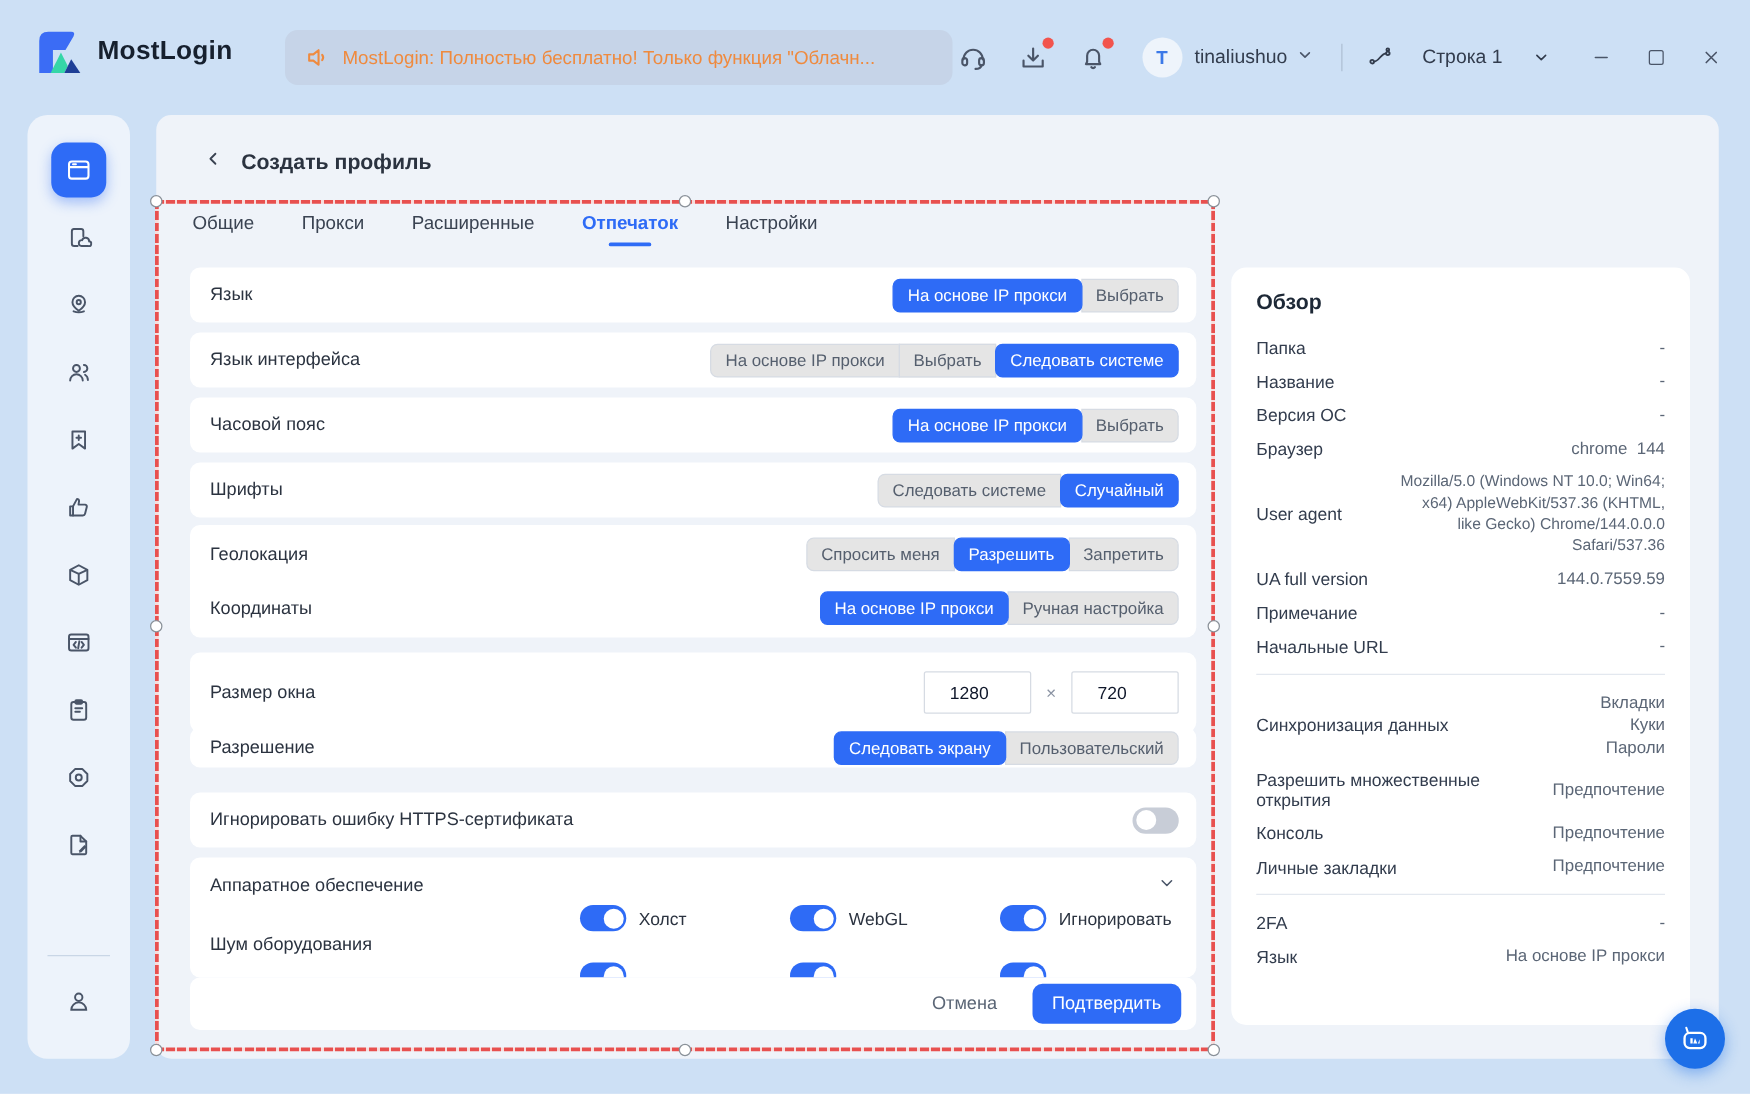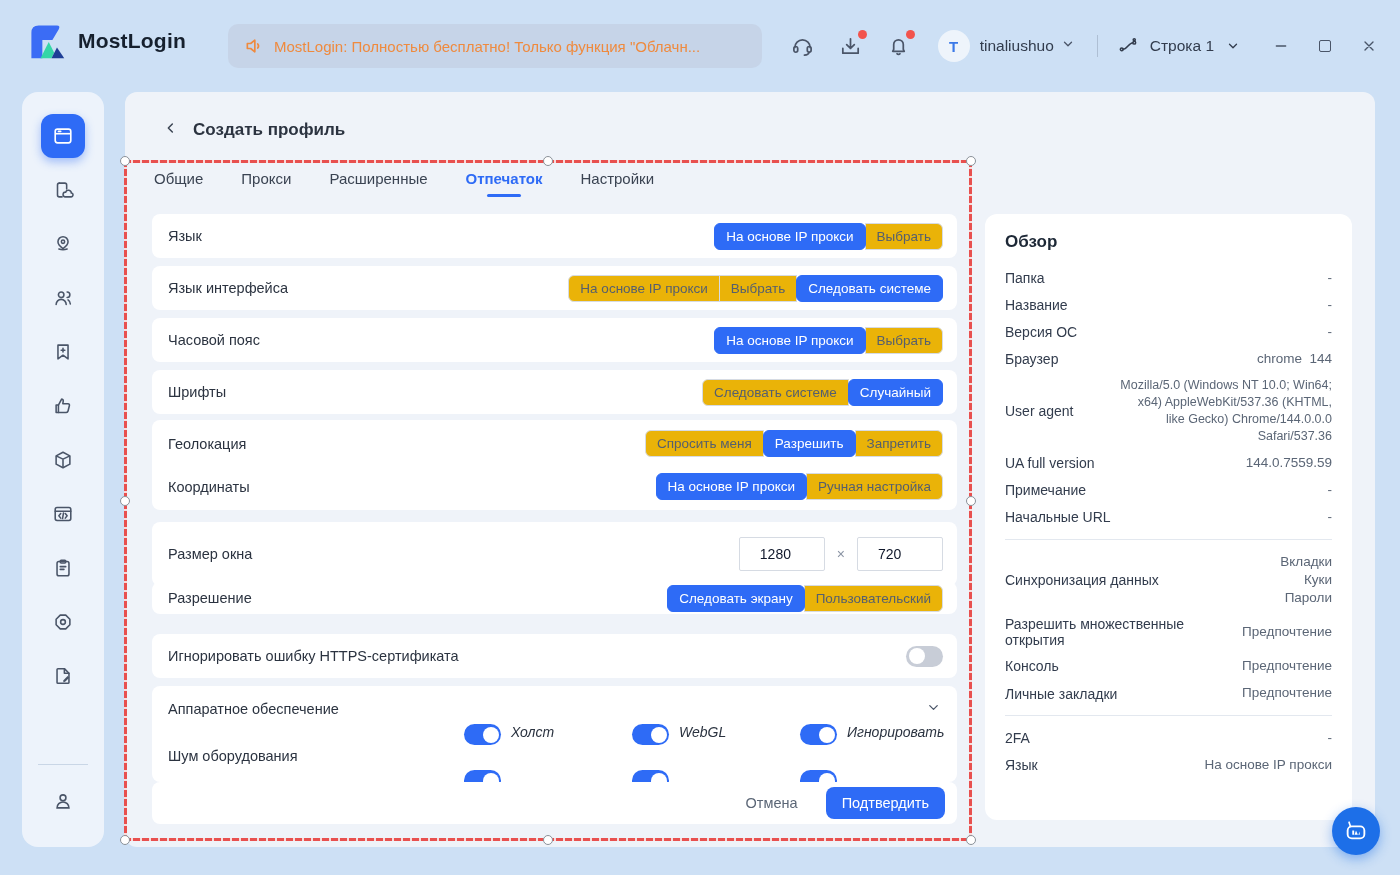--- a/index.html
+++ b/index.html
@@ -15,21 +15,21 @@
   .banner-text { color:#ef8a3e; font-size:15px; white-space:nowrap; overflow:hidden; text-overflow:ellipsis; }
   .topbar-right { position:absolute; right:22px; top:24px; height:44px; display:flex; align-items:center; }
   .tb-icon { width:26px; height:26px; color:#4a5568; position:relative; display:flex; align-items:center; justify-content:center; cursor:pointer; }
   .tb-icon + .tb-icon { margin-left:22px; }
   .dot { position:absolute; right:-3px; top:-3px; width:9px; height:9px; border-radius:50%; background:#f2544d; }
   .avatar { width:32px; height:32px; border-radius:50%; background:#eef4fb; color:#3b79e8; font-size:15px; font-weight:bold;
             display:flex; align-items:center; justify-content:center; margin-left:26px; }
   .username { margin-left:10px; font-size:15.5px; color:#323c4d; }
   .chev { margin-left:7px; color:#4a5568; }
   .tb-divider { width:1px; height:22px; background:#aebfd4; margin:0 20px 0 22px; }
-  .row-switch { display:flex; align-items:center; gap:12px; font-size:15.5px; color:#323c4d; cursor:pointer; }
+  .row-switch { display:flex; align-items:center; gap:24px; font-size:15.5px; color:#323c4d; cursor:pointer; }
   .win-controls { display:flex; align-items:center; gap:26px; margin-left:32px; color:#4a5568; }
   .win-btn { width:18px; height:18px; display:flex; align-items:center; justify-content:center; cursor:pointer; font-size:16px; }
   .max-box { width:12px; height:12px; border:1.7px solid #4a5568; border-radius:2px; }
 
   
   .sidebar { position:absolute; left:22px; top:92px; width:82px; height:755px; background:#edf3fb; border-radius:16px;
              display:flex; flex-direction:column; align-items:center; padding-top:22px; }
   .side-item { width:44px; height:44px; border-radius:12px; display:flex; align-items:center; justify-content:center;
                color:#4a5568; margin-bottom:10px; cursor:pointer; }
   .side-item.active { background:#2e6bf6; color:#ffffff; box-shadow:0 4px 10px rgba(46,107,246,.4); }
@@ -46,21 +46,21 @@
   .tab.active { color:#2e6bf6; font-weight:bold; }
   .tab.active:after { content:""; position:absolute; left:50%; transform:translateX(-50%); bottom:0; width:34px; height:3px; background:#2e6bf6; border-radius:2px; }
 
   .form-col { position:absolute; left:27px; top:0; width:805px; }
   .card { position:absolute; left:0; width:805px; background:#ffffff; border-radius:8px; display:flex; align-items:center; padding:0 14px 0 16px; }
   .row-label { font-size:14.5px; color:#2b3340; }
   .spacer { flex:1; }
 
   .seg { display:flex; }
   .seg-btn { height:27px; display:flex; align-items:center; padding:0 11px; font-size:13.5px; color:#555f6e;
-             background:#eab308; border:1px solid #d6dbe3; cursor:pointer; }
+             background:#e5e5e5; border:1px solid #d6dbe3; cursor:pointer; }
   .seg-btn:first-child { border-radius:6px 0 0 6px; }
   .seg-btn:last-child { border-radius:0 6px 6px 0; }
   .seg-btn + .seg-btn { margin-left:-1px; }
   .seg-btn.active { background:#2e6bf6; border-color:#2e6bf6; color:#fff; border-radius:6px; z-index:1; }
 
   .dbl-card { flex-direction:column; align-items:stretch; justify-content:center; gap:16px; padding-top:14px; padding-bottom:14px; }
   .dbl-row { display:flex; align-items:center; }
 
   .size-input { width:86px; height:34px; border:1px solid #d6dbe3; border-radius:2px; font-size:14px; color:#0f172a;
                 padding:0 20px; background:#fff; font-family:inherit; }
@@ -70,21 +70,21 @@
   .toggle.off { background:#c8cdd7; }
   .toggle.on { background:#2e6bf6; }
   .toggle .knob { position:absolute; top:2.5px; width:16px; height:16px; border-radius:50%; background:#fff; }
   .toggle.off .knob { left:2.5px; }
   .toggle.on .knob { right:2.5px; }
 
   .hw-card { display:block; overflow:hidden; padding:0; }
   .hw-head { height:46px; display:flex; align-items:center; padding:0 16px; cursor:pointer; }
   .hw-chev { margin-left:auto; color:#4a5568; }
   .noise-label { position:absolute; left:16px; top:62px; font-size:14.5px; color:#2b3340; }
-  .tg-item { position:absolute; display:flex; gap:10px; font-size:14px; color:#2b3340;font-style:italic; }
+  .tg-item { position:absolute; display:flex; align-items:center; gap:10px; font-size:14px; color:#2b3340; }
   .tg-row1 { top:38px; }
   .tg-row2 { top:84px; }
 
   .footer-bar { position:absolute; left:0; width:805px; height:42px; background:#fff; border-radius:8px;
                 display:flex; align-items:center; justify-content:flex-end; gap:28px; padding:0 12px; }
   .cancel-btn { font-size:14.5px; color:#5b6676; cursor:pointer; }
   .confirm-btn { background:#2e6bf6; color:#fff; font-size:14.5px; border:none; border-radius:8px; height:32px;
                  padding:0 16px; cursor:pointer; font-family:inherit; }
 
   

